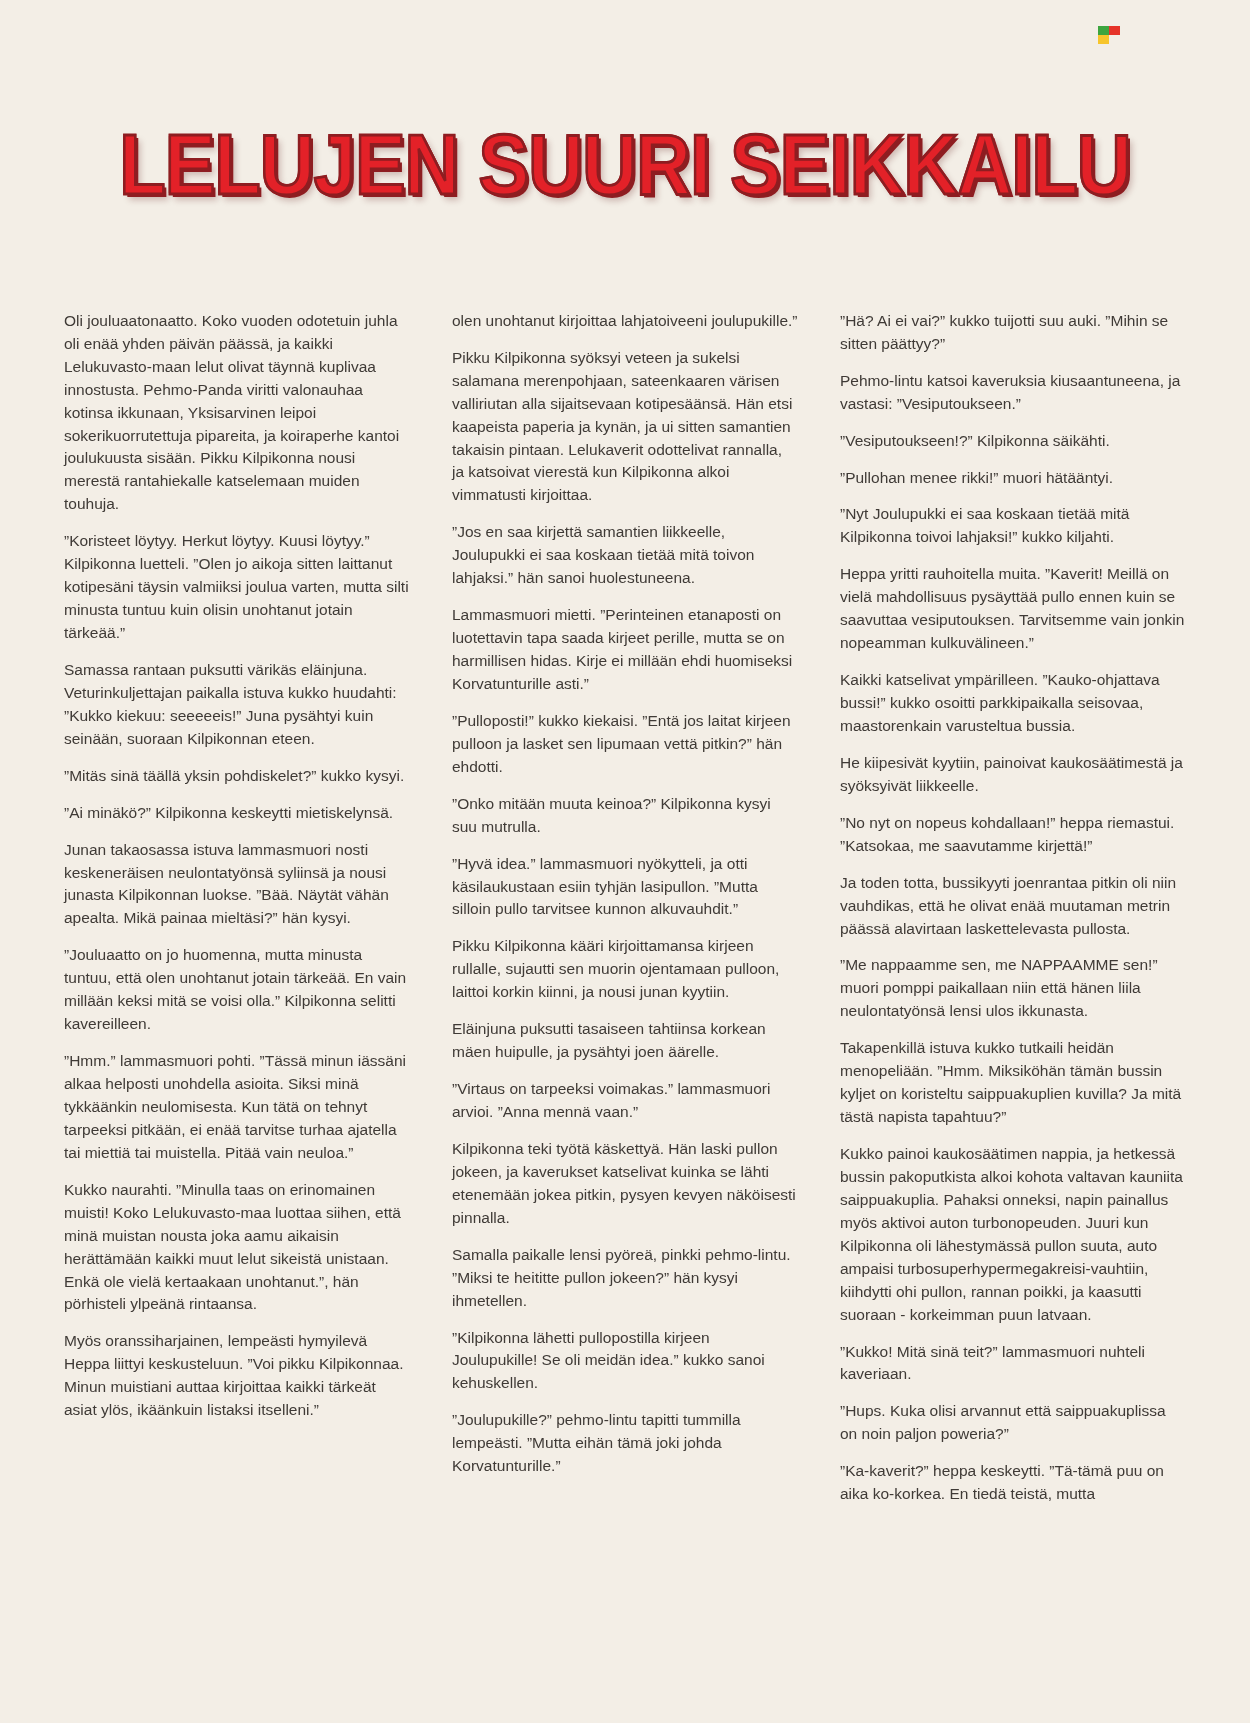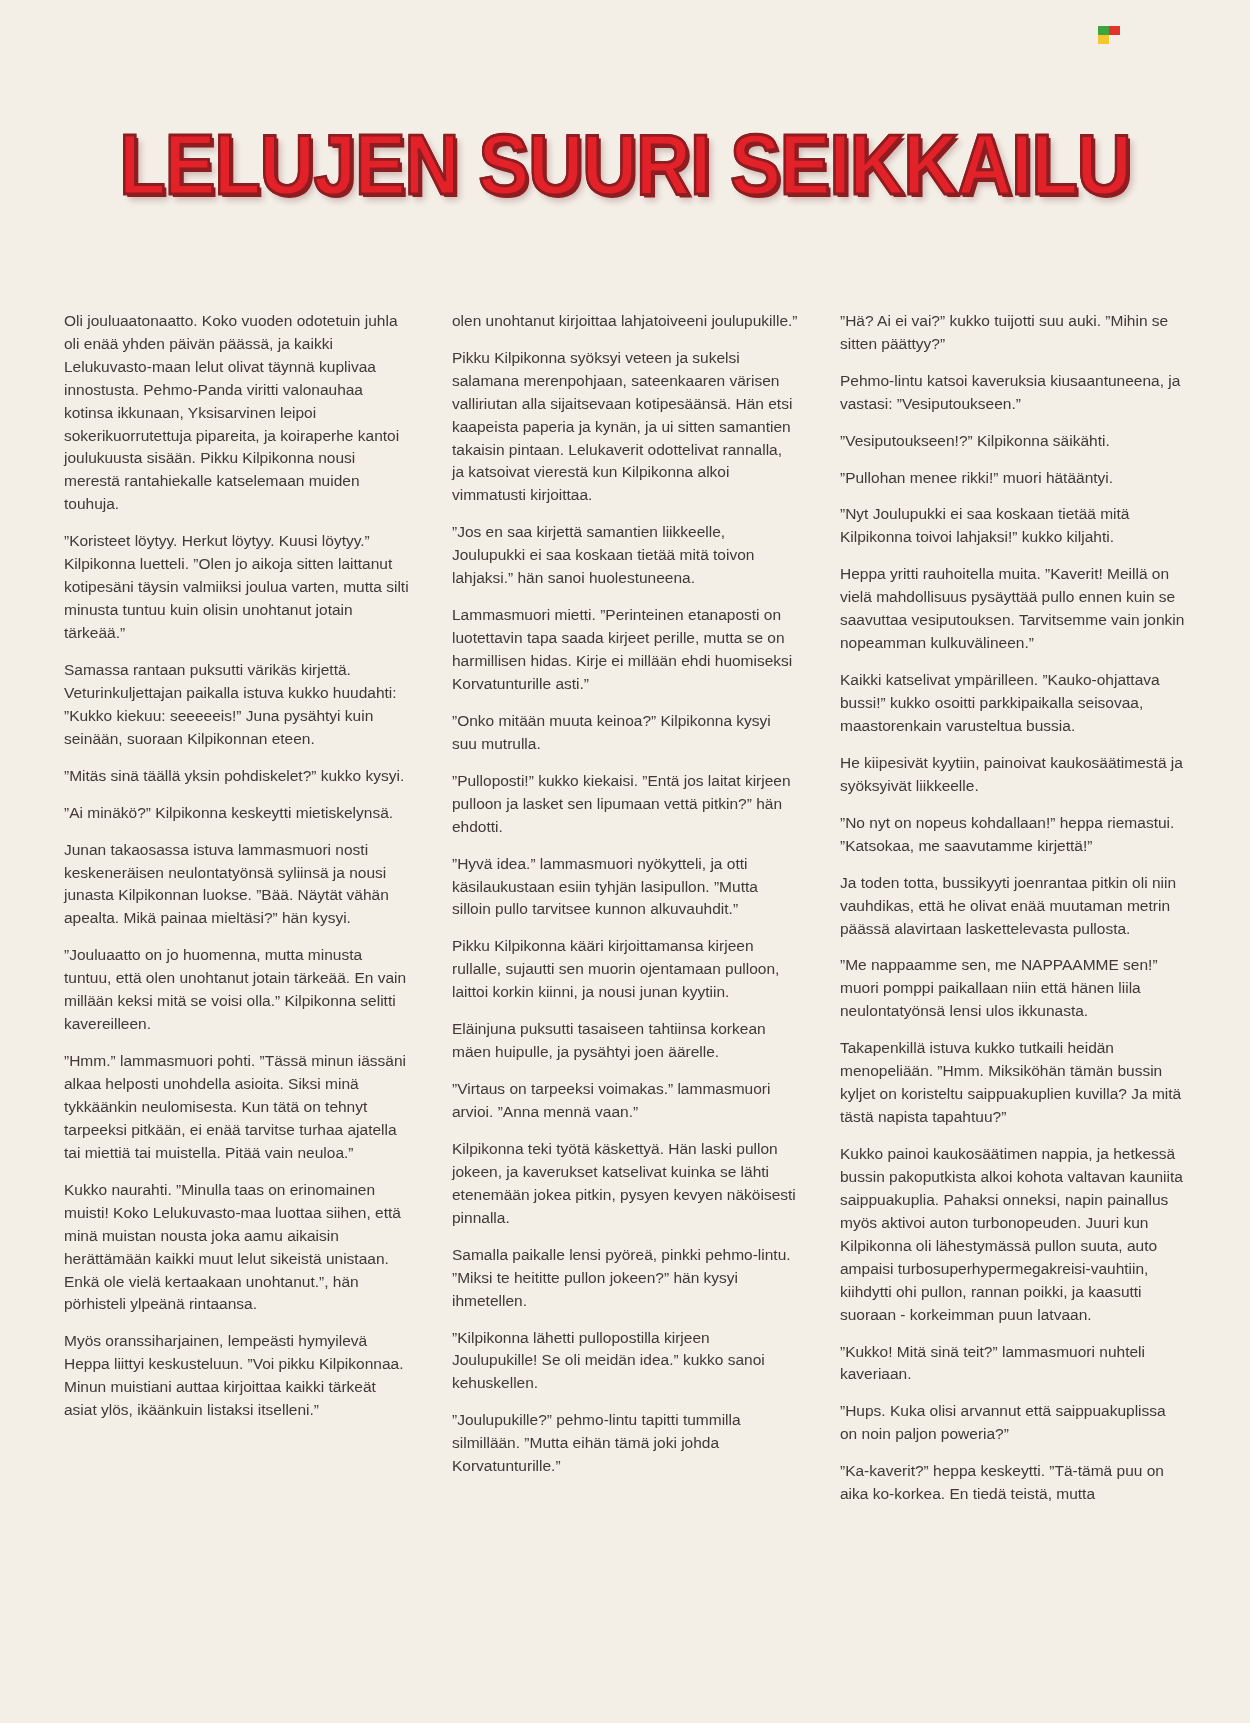--- a/index.html
+++ b/index.html
@@ -91,44 +91,44 @@
   </div>
 
   <div class="title-wrap">
     <h1 class="page-title">LELUJEN SUURI SEIKKAILU</h1>
   </div>
 
   <div class="columns">
     <div class="column">
         <p class="para">Oli jouluaatonaatto. Koko vuoden odotetuin juhla oli enää yhden päivän päässä, ja kaikki Lelukuvasto-maan lelut olivat täynnä kuplivaa innostusta. Pehmo-Panda viritti valonauhaa kotinsa ikkunaan, Yksisarvinen leipoi sokerikuorrutettuja pipareita, ja koiraperhe kantoi joulukuusta sisään. Pikku Kilpikonna nousi merestä rantahiekalle katselemaan muiden touhuja.</p>
         <p class="para">”Koristeet löytyy. Herkut löytyy. Kuusi löytyy.” Kilpikonna luetteli. ”Olen jo aikoja sitten laittanut kotipesäni täysin valmiiksi joulua varten, mutta silti minusta tuntuu kuin olisin unohtanut jotain tärkeää.”</p>
-        <p class="para">Samassa rantaan puksutti värikäs kirjettä. Veturinkuljettajan paikalla istuva kukko huudahti: ”Kukko kiekuu: seeeeeis!” Juna pysähtyi kuin seinään, suoraan Kilpikonnan eteen.</p>
+        <p class="para">Samassa rantaan puksutti värikäs eläinjuna. Veturinkuljettajan paikalla istuva kukko huudahti: ”Kukko kiekuu: seeeeeis!” Juna pysähtyi kuin seinään, suoraan Kilpikonnan eteen.</p>
         <p class="para">”Mitäs sinä täällä yksin pohdiskelet?” kukko kysyi.</p>
         <p class="para">”Ai minäkö?” Kilpikonna keskeytti mietiskelynsä.</p>
         <p class="para">Junan takaosassa istuva lammasmuori nosti keskeneräisen neulontatyönsä syliinsä ja nousi junasta Kilpikonnan luokse. ”Bää. Näytät vähän apealta. Mikä painaa mieltäsi?” hän kysyi.</p>
         <p class="para">”Jouluaatto on jo huomenna, mutta minusta tuntuu, että olen unohtanut jotain tärkeää. En vain millään keksi mitä se voisi olla.” Kilpikonna selitti kavereilleen.</p>
         <p class="para">”Hmm.” lammasmuori pohti. ”Tässä minun iässäni alkaa helposti unohdella asioita. Siksi minä tykkäänkin neulomisesta. Kun tätä on tehnyt tarpeeksi pitkään, ei enää tarvitse turhaa ajatella tai miettiä tai muistella. Pitää vain neuloa.”</p>
         <p class="para">Kukko naurahti. ”Minulla taas on erinomainen muisti! Koko Lelukuvasto-maa luottaa siihen, että minä muistan nousta joka aamu aikaisin herättämään kaikki muut lelut sikeistä unistaan. Enkä ole vielä kertaakaan unohtanut.”, hän pörhisteli ylpeänä rintaansa.</p>
         <p class="para">Myös oranssiharjainen, lempeästi hymyilevä Heppa liittyi keskusteluun. ”Voi pikku Kilpikonnaa. Minun muistiani auttaa kirjoittaa kaikki tärkeät asiat ylös, ikäänkuin listaksi itselleni.”</p>
       </div>
     <div class="column">
         <p class="para">olen unohtanut kirjoittaa lahjatoiveeni joulupukille.”</p>
         <p class="para">Pikku Kilpikonna syöksyi veteen ja sukelsi salamana merenpohjaan, sateenkaaren värisen valliriutan alla sijaitsevaan kotipesäänsä. Hän etsi kaapeista paperia ja kynän, ja ui sitten samantien takaisin pintaan. Lelukaverit odottelivat rannalla, ja katsoivat vierestä kun Kilpikonna alkoi vimmatusti kirjoittaa.</p>
         <p class="para">”Jos en saa kirjettä samantien liikkeelle, Joulupukki ei saa koskaan tietää mitä toivon lahjaksi.” hän sanoi huolestuneena.</p>
         <p class="para">Lammasmuori mietti. ”Perinteinen etanaposti on luotettavin tapa saada kirjeet perille, mutta se on harmillisen hidas. Kirje ei millään ehdi huomiseksi Korvatunturille asti.”</p>
+        <p class="para">”Pulloposti!” kukko kiekaisi. ”Entä jos laitat kirjeen pulloon ja lasket sen lipumaan vettä pitkin?” hän ehdotti.</p>
         <p class="para">”Onko mitään muuta keinoa?” Kilpikonna kysyi suu mutrulla.</p>
-        <p class="para">”Pulloposti!” kukko kiekaisi. ”Entä jos laitat kirjeen pulloon ja lasket sen lipumaan vettä pitkin?” hän ehdotti.</p>
         <p class="para">”Hyvä idea.” lammasmuori nyökytteli, ja otti käsilaukustaan esiin tyhjän lasipullon. ”Mutta silloin pullo tarvitsee kunnon alkuvauhdit.”</p>
         <p class="para">Pikku Kilpikonna kääri kirjoittamansa kirjeen rullalle, sujautti sen muorin ojentamaan pulloon, laittoi korkin kiinni, ja nousi junan kyytiin.</p>
         <p class="para">Eläinjuna puksutti tasaiseen tahtiinsa korkean mäen huipulle, ja pysähtyi joen äärelle.</p>
         <p class="para">”Virtaus on tarpeeksi voimakas.” lammasmuori arvioi. ”Anna mennä vaan.”</p>
         <p class="para">Kilpikonna teki työtä käskettyä. Hän laski pullon jokeen, ja kaverukset katselivat kuinka se lähti etenemään jokea pitkin, pysyen kevyen näköisesti pinnalla.</p>
         <p class="para">Samalla paikalle lensi pyöreä, pinkki pehmo-lintu. ”Miksi te heititte pullon jokeen?” hän kysyi ihmetellen.</p>
         <p class="para">”Kilpikonna lähetti pullopostilla kirjeen Joulupukille! Se oli meidän idea.” kukko sanoi kehuskellen.</p>
-        <p class="para">”Joulupukille?” pehmo-lintu tapitti tummilla silmillään. ”Mutta eihän tämä joki johda Korvatunturille.”</p>
+        <p class="para">”Joulupukille?” pehmo-lintu tapitti tummilla lempeästi. ”Mutta eihän tämä joki johda Korvatunturille.”</p>
       </div>
     <div class="column">
         <p class="para">”Hä? Ai ei vai?” kukko tuijotti suu auki. ”Mihin se sitten päättyy?”</p>
         <p class="para">Pehmo-lintu katsoi kaveruksia kiusaantuneena, ja vastasi: ”Vesiputoukseen.”</p>
         <p class="para">”Vesiputoukseen!?” Kilpikonna säikähti.</p>
         <p class="para">”Pullohan menee rikki!” muori hätääntyi.</p>
         <p class="para">”Nyt Joulupukki ei saa koskaan tietää mitä Kilpikonna toivoi lahjaksi!” kukko kiljahti.</p>
         <p class="para">Heppa yritti rauhoitella muita. ”Kaverit! Meillä on vielä mahdollisuus pysäyttää pullo ennen kuin se saavuttaa vesiputouksen. Tarvitsemme vain jonkin nopeamman kulkuvälineen.”</p>
         <p class="para">Kaikki katselivat ympärilleen. ”Kauko-ohjattava bussi!” kukko osoitti parkkipaikalla seisovaa, maastorenkain varusteltua bussia.</p>
         <p class="para">He kiipesivät kyytiin, painoivat kaukosäätimestä ja syöksyivät liikkeelle.</p>

